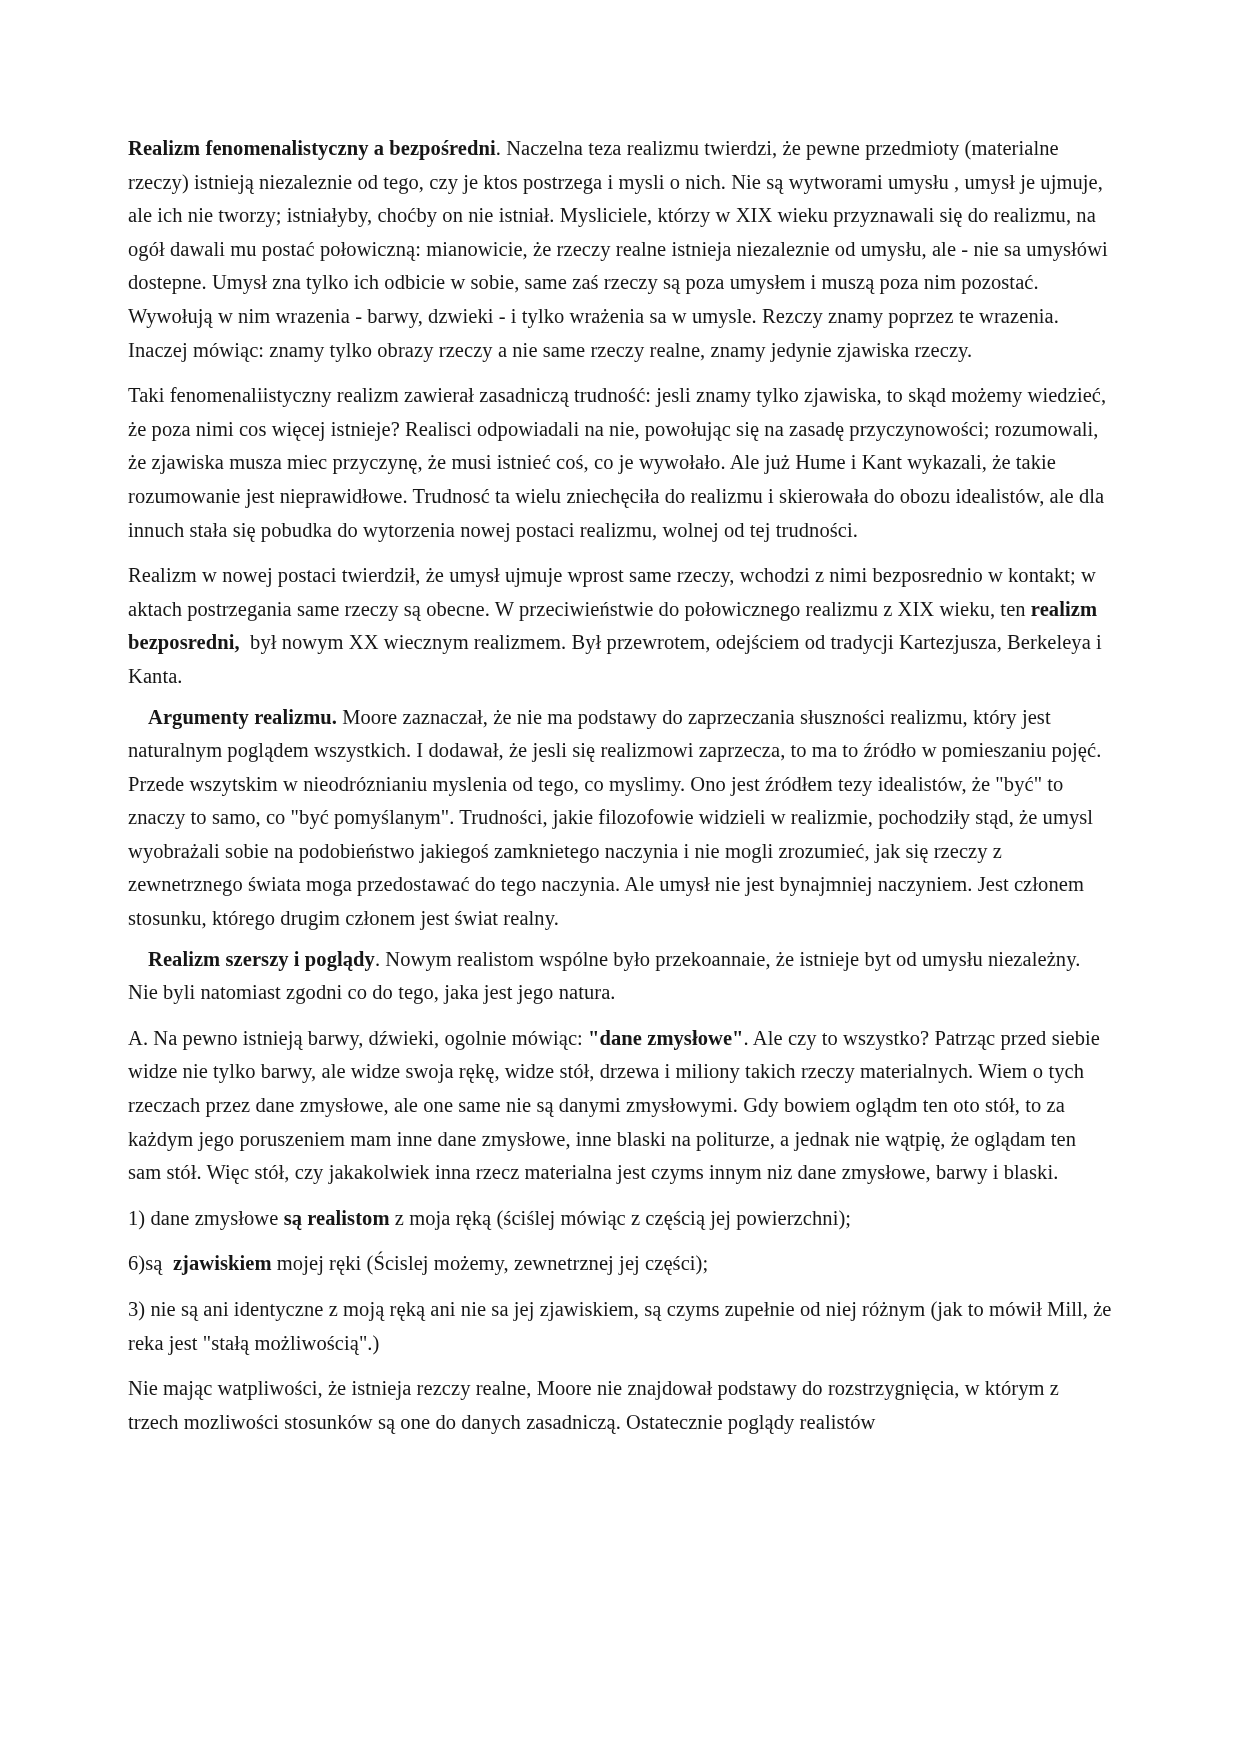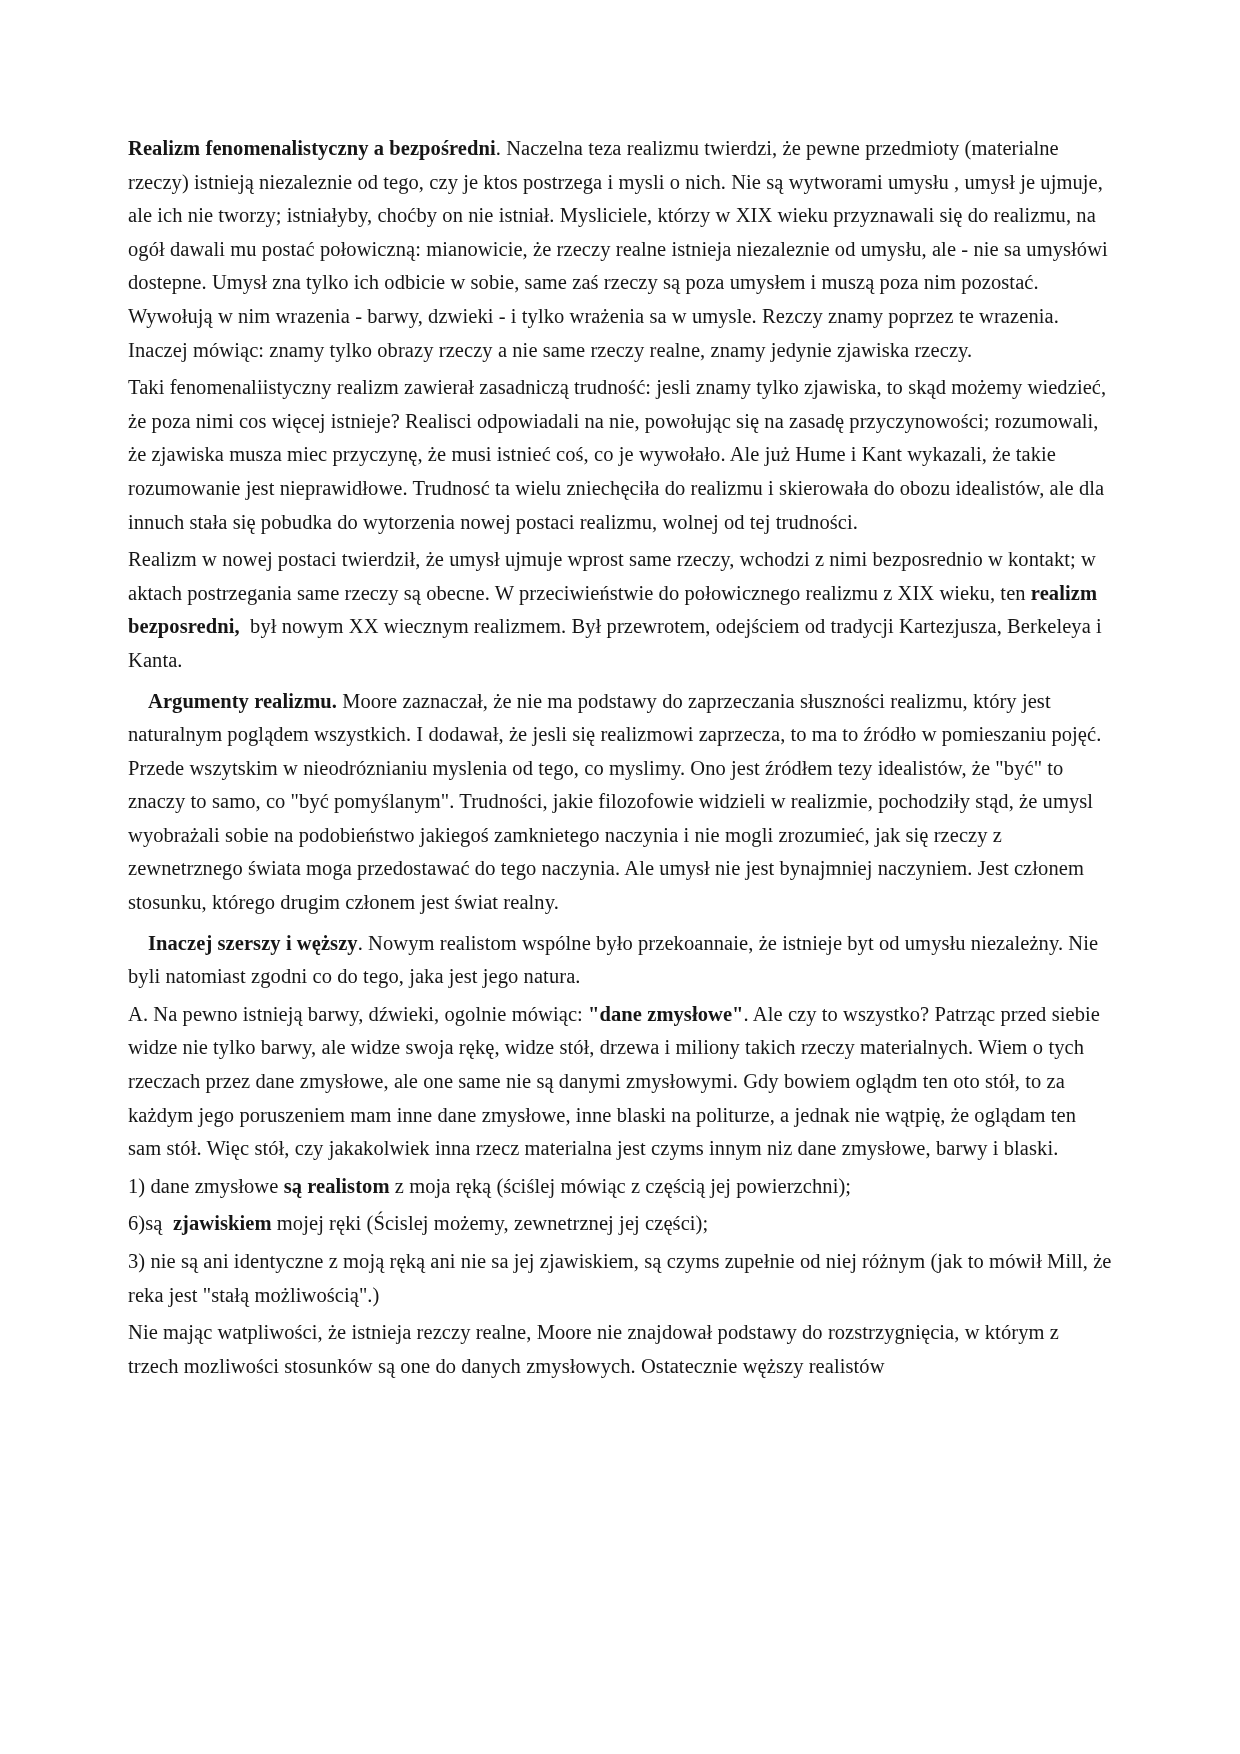--- a/index.html
+++ b/index.html
@@ -27,21 +27,21 @@
     line-height: 33.6px;
     text-align: left;
     color: #161616;
     letter-spacing: 0.08px;
   }
   .para {
     margin: 0;
     padding: 0;
   }
   .para + .para {
-    margin-top: 4px;
+    margin-top: 12px;
   }
   .para.spaced {
     margin-top: 7px;
   }
   .indent {
     display: inline-block;
     width: 20px;
   }
   b, .bold {
     font-weight: bold;
@@ -53,20 +53,20 @@
 </style>
 </head>
 <body>
 
 <div id="page">
   <div id="doc-body">
       <p class="para"><span class="run bold">Realizm fenomenalistyczny a bezpośredni</span><span class="run">. Naczelna teza realizmu twierdzi, że pewne przedmioty (materialne rzeczy) istnieją niezaleznie od tego, czy je ktos postrzega i mysli o nich. Nie są wytworami umysłu , umysł je ujmuje, ale ich nie tworzy; istniałyby, choćby on nie istniał. Mysliciele, którzy w XIX wieku przyznawali się do realizmu, na ogół dawali mu postać połowiczną: mianowicie, że rzeczy realne istnieja niezaleznie od umysłu, ale - nie sa umysłówi dostepne. Umysł zna tylko ich odbicie w sobie, same zaś rzeczy są poza umysłem i muszą poza nim pozostać. Wywołują w nim wrazenia - barwy, dzwieki - i tylko wrażenia sa w umysle. Rezczy znamy poprzez te wrazenia. Inaczej mówiąc: znamy tylko obrazy rzeczy a nie same rzeczy realne, znamy jedynie zjawiska rzeczy.</span></p>
       <p class="para"><span class="run">Taki fenomenaliistyczny realizm zawierał zasadniczą trudność: jesli znamy tylko zjawiska, to skąd możemy wiedzieć, że poza nimi cos więcej istnieje? Realisci odpowiadali na nie, powołując się na zasadę przyczynowości; rozumowali, że zjawiska musza miec przyczynę, że musi istnieć coś, co je wywołało. Ale już Hume i Kant wykazali, że takie rozumowanie jest nieprawidłowe. Trudnosć ta wielu zniechęciła do realizmu i skierowała do obozu idealistów, ale dla innuch stała się pobudka do wytorzenia nowej postaci realizmu, wolnej od tej trudności.</span></p>
       <p class="para"><span class="run">Realizm w nowej postaci twierdził, że umysł ujmuje wprost same rzeczy, wchodzi z nimi bezposrednio w kontakt; w aktach postrzegania same rzeczy są obecne. W przeciwieństwie do połowicznego realizmu z XIX wieku, ten </span><span class="run bold">realizm bezposredni,</span><span class="run">  był nowym XX wiecznym realizmem. Był przewrotem, odejściem od tradycji Kartezjusza, Berkeleya i Kanta.</span></p>
       <p class="para spaced"><span class="indent"></span><span class="run bold">Argumenty realizmu.</span><span class="run"> Moore zaznaczał, że nie ma podstawy do zaprzeczania słuszności realizmu, który jest naturalnym poglądem wszystkich. I dodawał, że jesli się realizmowi zaprzecza, to ma to źródło w pomieszaniu pojęć. Przede wszytskim w nieodróznianiu myslenia od tego, co myslimy. Ono jest źródłem tezy idealistów, że "być" to znaczy to samo, co "być pomyślanym". Trudności, jakie filozofowie widzieli w realizmie, pochodziły stąd, że umysl wyobrażali sobie na podobieństwo jakiegoś zamknietego naczynia i nie mogli zrozumieć, jak się rzeczy z zewnetrznego świata moga przedostawać do tego naczynia. Ale umysł nie jest bynajmniej naczyniem. Jest członem stosunku, którego drugim członem jest świat realny.</span></p>
-      <p class="para spaced"><span class="indent"></span><span class="run bold">Inaczej szerszy i węższy</span><span class="run">. Nowym realistom wspólne było przekoannaie, że istnieje byt od umysłu niezależny. Nie byli natomiast zgodni co do tego, jaka jest jego natura.</span></p>
+      <p class="para spaced"><span class="indent"></span><span class="run bold">Realizm szerszy i poglądy</span><span class="run">. Nowym realistom wspólne było przekoannaie, że istnieje byt od umysłu niezależny. Nie byli natomiast zgodni co do tego, jaka jest jego natura.</span></p>
       <p class="para"><span class="run">A. Na pewno istnieją barwy, dźwieki, ogolnie mówiąc: </span><span class="run bold">"dane zmysłowe"</span><span class="run">. Ale czy to wszystko? Patrząc przed siebie widze nie tylko barwy, ale widze swoja rękę, widze stół, drzewa i miliony takich rzeczy materialnych. Wiem o tych rzeczach przez dane zmysłowe, ale one same nie są danymi zmysłowymi. Gdy bowiem oglądm ten oto stół, to za każdym jego poruszeniem mam inne dane zmysłowe, inne blaski na politurze, a jednak nie wątpię, że oglądam ten sam stół. Więc stół, czy jakakolwiek inna rzecz materialna jest czyms innym niz dane zmysłowe, barwy i blaski.</span></p>
       <p class="para"><span class="run">1) dane zmysłowe </span><span class="run bold">są realistom</span><span class="run"> z moja ręką (ściślej mówiąc z częścią jej powierzchni);</span></p>
       <p class="para"><span class="run">6)są </span><span class="run bold"> zjawiskiem</span><span class="run"> mojej ręki (Ścislej możemy, zewnetrznej jej części);</span></p>
       <p class="para"><span class="run">3) nie są ani identyczne z moją ręką ani nie sa jej zjawiskiem, są czyms zupełnie od niej różnym (jak to mówił Mill, że reka jest "stałą możliwością".)</span></p>
-      <p class="para"><span class="run">Nie mając watpliwości, że istnieja rezczy realne, Moore nie znajdował podstawy do rozstrzygnięcia, w którym z trzech mozliwości stosunków są one do danych zmysłowych. Ostatecznie węższy realistów</span></p>
+      <p class="para"><span class="run">Nie mając watpliwości, że istnieja rezczy realne, Moore nie znajdował podstawy do rozstrzygnięcia, w którym z trzech mozliwości stosunków są one do danych zasadniczą. Ostatecznie poglądy realistów</span></p>
     </div>
 </div>
 
 </body></html>

